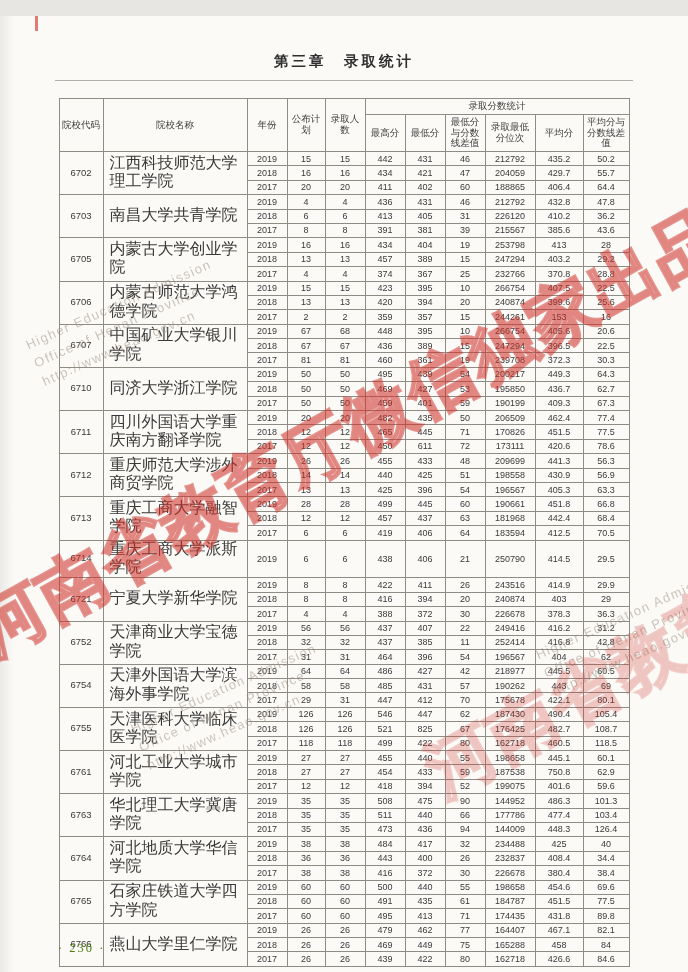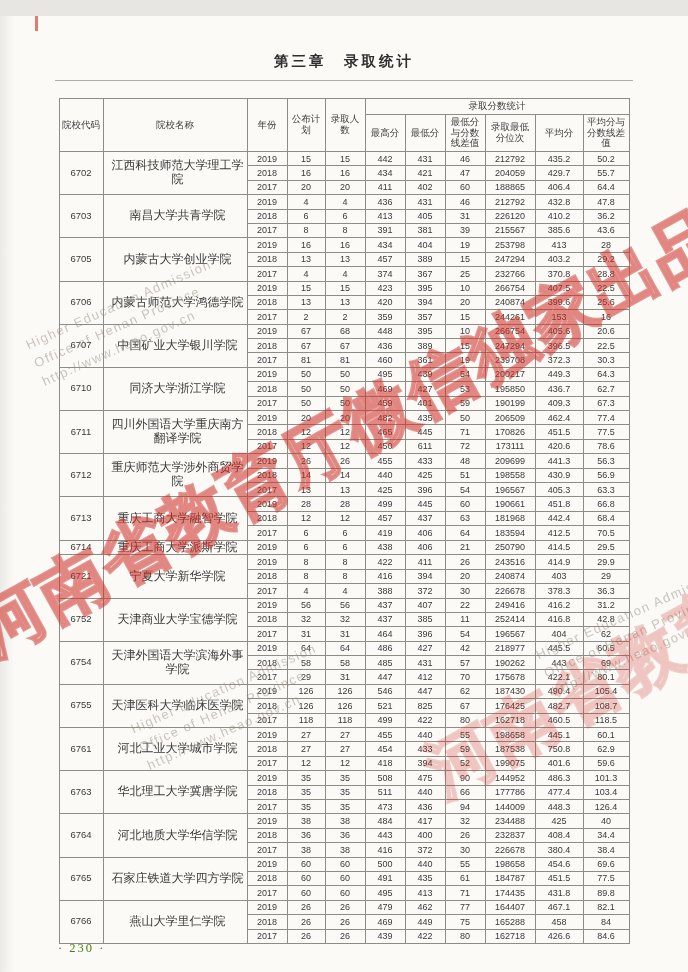--- a/index.html
+++ b/index.html
@@ -40,22 +40,22 @@
     text-align:center;vertical-align:middle;
     padding:0 1px;line-height:1.15;
     font-weight:normal;
     overflow:hidden;
   }
   thead th{font-size:9.5px;}
   .th-group{height:16px;}
   .th-sub th{height:36px;}
   tbody td{height:13.4px;line-height:13.4px;font-family:"Liberation Sans",sans-serif;font-size:9px;}
   tbody td.name{
-    text-align:center;padding-left:6px;
-    font-family:Liberation Sans, sans-serif;font-size:12px;
+    text-align:left;padding-left:6px;
+    font-family:Liberation Mono, monospace;font-size:16px;
   }
   tbody td.code{font-size:9.5px;}
   
   .wm{position:absolute;pointer-events:none;white-space:nowrap;z-index:5;}
   .wm-gray{
     transform:rotate(-24deg);transform-origin:0 50%;
     font-family:"Liberation Sans",sans-serif;
     font-size:13px;letter-spacing:1.5px;line-height:1.55;
     color:rgba(148,136,121,0.48);
   }

